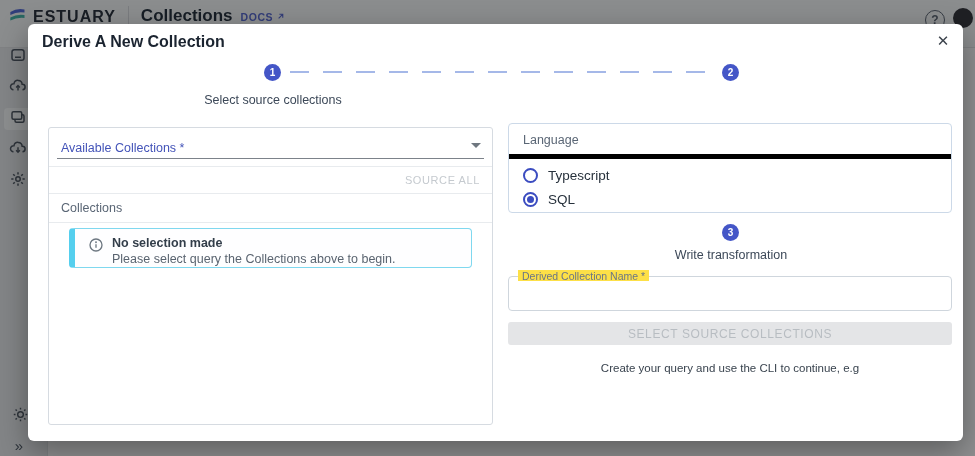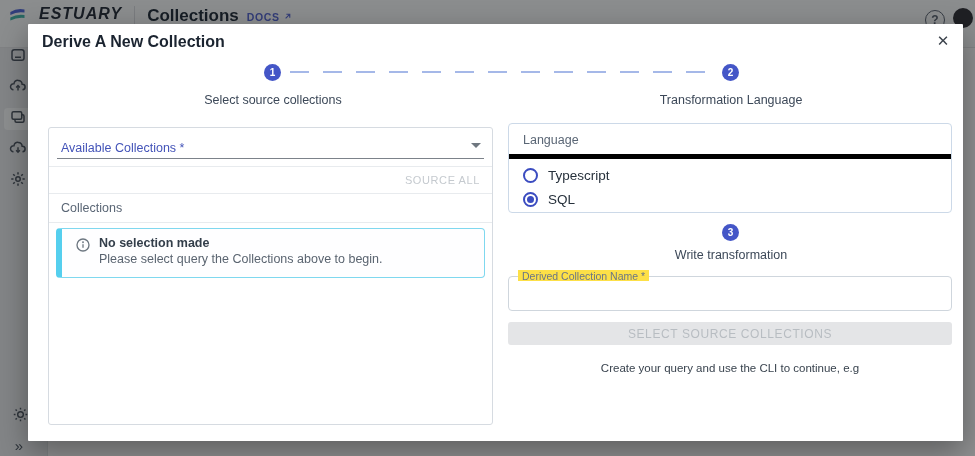--- a/index.html
+++ b/index.html
@@ -15,38 +15,38 @@
   .side-item { width:28px; height:22px; display:flex; align-items:center;
     justify-content:center; border-radius:4px; margin-left:4px; color:#4b545f; }
   .side-item.active { background:rgba(255,255,255,0.85); }
   .side-bottom { position:absolute; left:4px; bottom:2px; width:28px;
     display:flex; flex-direction:column; align-items:center; gap:12px; color:#4b545f; }
   .chev-expand { font-size:15px; color:#4b545f; letter-spacing:-2px; }
 
   .topbar { position:absolute; left:0; top:0; right:0; height:48px;
     background:#fafbfc; border-bottom:1px solid #e4e6e9; z-index:2;
     display:flex; align-items:flex-start; }
-  .brand { display:flex; align-items:flex-start; gap:12px; padding:5px 0 0 7px;font-style:italic; }
+  .brand { display:flex; align-items:center; gap:6px; padding:5px 0 0 7px; }
   .brand-text { font-size:16px; font-weight:700; letter-spacing:1px; color:#222b36; }
   .top-divider { width:1px; height:22px; background:#d9dcdf; margin:6px 0 0 12px; }
   .page-title { font-size:17px; font-weight:700; color:#1d2935; padding:6px 0 0 12px; }
   .docs-chip { font-size:10.5px; font-weight:700; letter-spacing:0.6px;
     color:#5365d2; padding:11px 0 0 8px; display:flex; gap:3px; align-items:flex-start; }
   .top-right { position:absolute; right:0; top:0; height:48px; display:flex;
     align-items:flex-start; gap:8px; padding:8px 2px 0 0; }
   .help-circle { width:20px; height:20px; border-radius:50%; border:1.5px solid #5a6370;
     color:#5a6370; font-size:12px; font-weight:700; display:flex; align-items:center;
     justify-content:center; margin-top:2px; }
   .avatar { width:20px; height:20px; border-radius:50%; background:#2e2e33; }
 
   .backdrop { position:absolute; inset:0; background:rgba(15,17,20,0.47); z-index:5; }
 
   
   .modal { position:absolute; left:28px; top:24px; width:935px; height:417px;
-    background:#fff; border-radius:1px; box-shadow:0 10px 30px rgba(0,0,0,0.35);
+    background:#fff; border-radius:6px; box-shadow:0 10px 30px rgba(0,0,0,0.35);
     z-index:10; }
   .modal-title { position:absolute; left:14px; top:9px; font-size:16px;
     font-weight:700; color:#1b2430; }
   .close-btn { position:absolute; right:9px; top:6px; width:22px; height:22px;
     font-size:15px; color:#3c434c; display:flex; align-items:center;
     justify-content:center; cursor:pointer; }
 
   
   .stepper { position:absolute; left:0; right:0; top:36px; height:62px; }
   .step-circle { position:absolute; width:17px; height:17px; border-radius:50%;
@@ -69,21 +69,21 @@
   .ac-underline { position:absolute; left:8px; right:8px; bottom:7px;
     border-bottom:1px solid #7c828a; }
   .ac-arrow { position:absolute; right:11px; top:15px; width:0; height:0;
     border-left:5px solid transparent; border-right:5px solid transparent;
     border-top:5px solid #6f7780; }
   .toolbar-row { height:27px; border-bottom:1px solid #e8ebee; text-align:right; }
   .remove-all { font-size:11px; font-weight:500; letter-spacing:0.6px;
     color:#c5cacf; line-height:27px; padding-right:12px; display:inline-block; }
   .list-header-row { height:29px; border-bottom:1px solid #e8ebee; }
   .list-header { font-size:12.5px; color:#5a6675; line-height:29px; padding-left:12px; }
-  .alert { position:relative; margin:5px 7px; height:50px; background:#fefeff;
+  .alert { position:relative; margin:5px 20px; height:40px; background:#fefeff;
     border:1px solid #7fd8ef; border-left:6px solid #55cfee; border-radius:4px; }
   .alert-icon { position:absolute; left:13px; top:8px; color:#6d7781; }
   .alert-title { position:absolute; left:37px; top:7px; font-size:12.5px;
     font-weight:600; color:#333e4a; }
   .alert-message { position:absolute; left:37px; top:23px; font-size:12.5px;
     color:#5a6470; }
 
   
   .lang-box { position:absolute; left:480px; top:99px; width:444px; height:90px;
     border:1px solid #ccd9e8; border-radius:4px; background:#fff; }
@@ -216,21 +216,20 @@
 
   <div class="modal">
     <div class="modal-title">Derive A New Collection</div>
     <div class="close-btn">✕</div>
 
     <div class="stepper">
       <div class="step-connector"></div>
       <div class="step-circle step1-circle">1</div>
       <div class="step-circle step2-circle">2</div>
       <div class="step-label step1-label">Select source collections</div>
-      <div class="step-label step2-label">Transformation Language</div>
     </div>
 
     <div class="left-panel">
       <div class="ac-row">
         <span class="ac-label">Available Collections *</span>
         <span class="ac-underline"></span>
         <span class="ac-arrow"></span>
       </div>
       <div class="toolbar-row">
         <span class="remove-all">SOURCE ALL</span>

